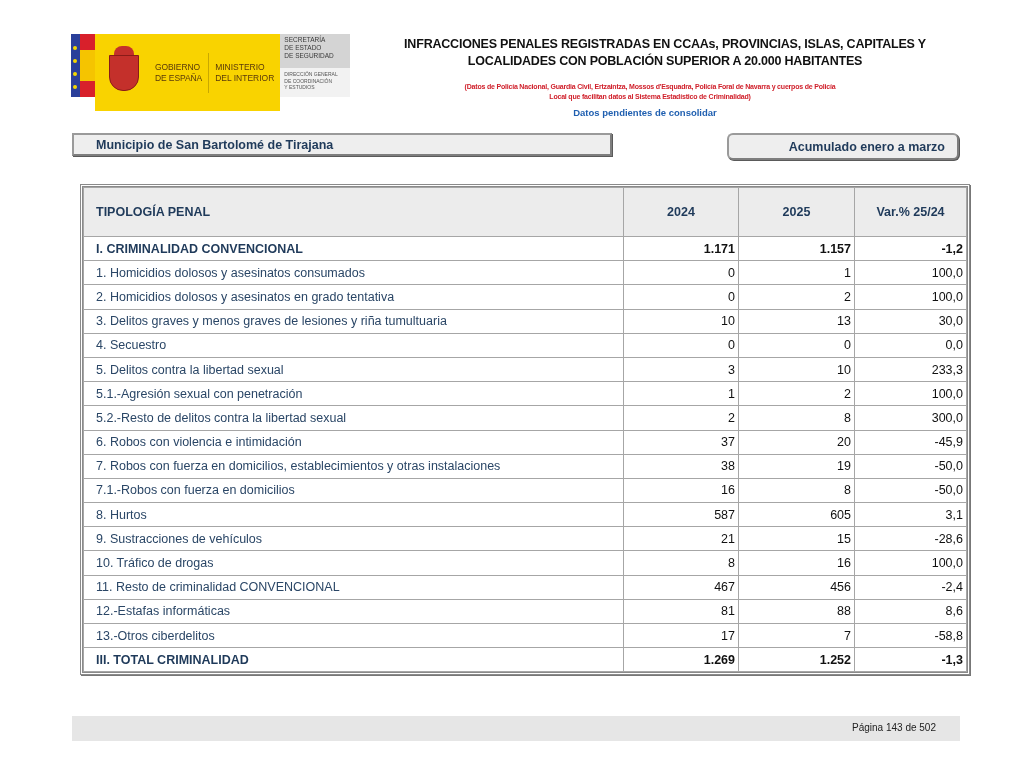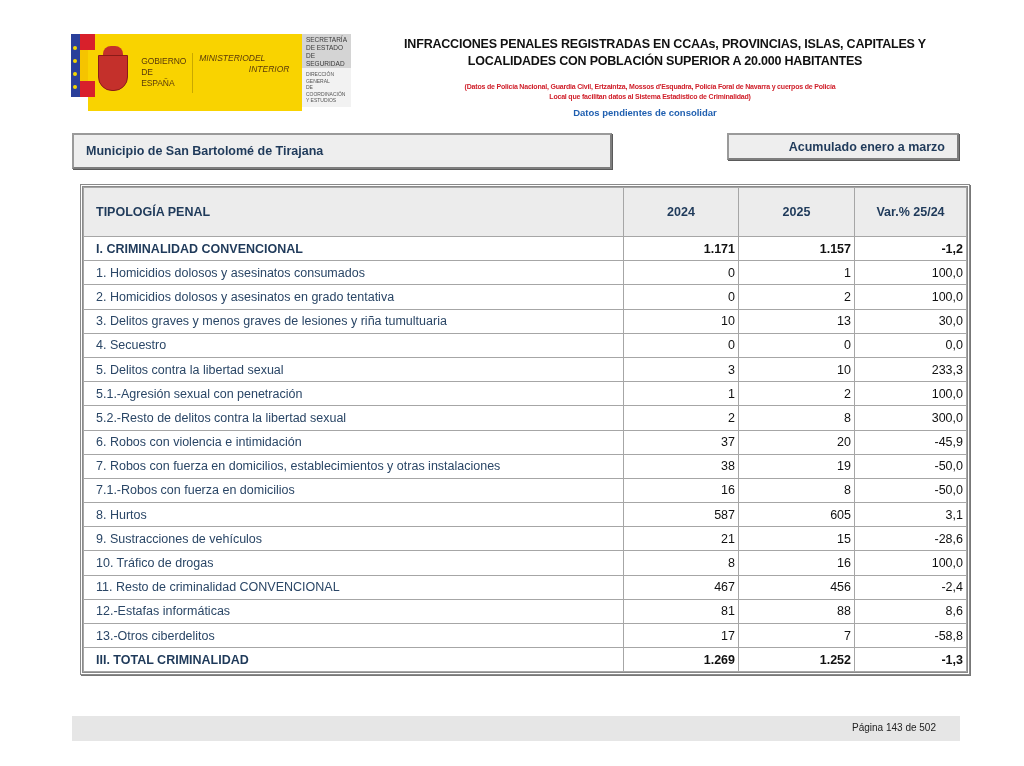--- a/index.html
+++ b/index.html
@@ -11,38 +11,38 @@
     .logo .flag { width: 24px; height: 63px; position: relative; background: #f5c400; }
     .logo .flag .blue { position: absolute; left: 0; top: 0; width: 9px; height: 63px; background: #2a3f9a; }
     .logo .flag .red1 { position: absolute; left: 9px; top: 0; width: 15px; height: 16px; background: #d8202b; }
     .logo .flag .red2 { position: absolute; left: 9px; top: 47px; width: 15px; height: 16px; background: #d8202b; }
     .logo .flag .star { position: absolute; left: 2px; width: 4px; height: 4px; border-radius: 50%; background: #f5d800; }
     .logo .yellow { background: #f9d300; display: flex; align-items: center; height: 77px; }
     .logo .crest { width: 58px; height: 63px; display: flex; align-items: center; justify-content: center; }
     .logo .crest .shield { width: 28px; height: 34px; background: #c4302b; border-radius: 0 0 14px 14px; position: relative; border: 1px solid #8a1b18; }
     .logo .crest .crown { position: absolute; top: -10px; left: 4px; width: 20px; height: 9px; background: #c4302b; border-radius: 8px 8px 0 0; }
     .logo .gob { font-size: 8.5px; color: #5a3a0a; line-height: 11px; padding: 0 6px 0 2px; border-right: 1px solid #c9a800; height: 40px; display: flex; flex-direction: column; justify-content: center; letter-spacing: -0.1px; }
-    .logo .min { font-size: 8.5px; color: #5a3a0a; line-height: 11px; padding: 0 6px; display: flex; flex-direction: row; justify-content: center; height: 40px; font-style: italic; }
+    .logo .min { font-size: 8.5px; color: #5a3a0a; line-height: 11px; padding: 0 6px; display: flex; flex-direction: column; justify-content: center; height: 40px; }
     .logo .sec { background: #d4d4d4; width: 70px; height: 63px; display: flex; flex-direction: column; }
     .logo .sec .top { font-size: 6.5px; line-height: 8px; color: #3a3a3a; padding: 2px 4px; height: 30px; }
     .logo .sec .bottom { background: #f2f2f2; font-size: 5px; line-height: 6.5px; color: #555; padding: 3px 4px; flex: 1; }
 
     
     .title { position: absolute; left: 380px; top: 36px; width: 570px; text-align: center;
              font-family: "Liberation Sans", sans-serif; font-weight: bold; font-size: 12.5px; line-height: 17px; color: #111; letter-spacing: -0.2px; }
     .sources { position: absolute; left: 410px; top: 82px; width: 480px; text-align: center;
                font-weight: bold; font-size: 7px; line-height: 10px; color: #d0202b; letter-spacing: -0.2px; }
     .pending { position: absolute; left: 500px; top: 107px; width: 290px; text-align: center;
                font-weight: bold; font-size: 9.5px; color: #1f5fb0; }
 
     
     .box { position: absolute; background: #eeeeee; border: 2px solid #7e7e7e; border-top-color: #9a9a9a; border-left-color: #9a9a9a;
            box-shadow: 1px 1px 0 #5a5a5a; font-size: 12.5px; font-weight: bold; color: #1f3a5a; display: flex; align-items: center; box-sizing: border-box; }
-    .box-municipio { left: 72px; top: 133px; width: 540px; height: 36px; padding-left: 12px; }
-    .box-periodo { left: 727px; top: 133px; width: 232px; height: 27px; justify-content: flex-end; padding-right: 12px; }
+    .box-municipio { left: 72px; top: 133px; width: 540px; height: 23px; padding-left: 22px; }
+    .box-periodo { left: 727px; top: 133px; width: 232px; height: 27px; justify-content: flex-end; padding-right: 12px; border-radius: 6px; }
 
     
     .table-wrap { position: absolute; left: 80px; top: 184px; width: 890px; border: 3px double #8a8a8a; box-sizing: border-box; box-shadow: 1px 1px 0 #777; }
     table { border-collapse: collapse; width: 100%; table-layout: fixed; }
     col.c-desc { width: 540px; }
     col.c-y1 { width: 115px; }
     col.c-y2 { width: 116px; }
     col.c-var { width: auto; }
     th, td { border: 1px solid #a6a6a6; height: 24.2px; padding: 0 4px 0 12px; font-size: 12.5px; box-sizing: border-box; white-space: nowrap; overflow: hidden; }
     th { background: #ececec; font-weight: bold; color: #1f3a5a; text-align: left; height: 25px; }

